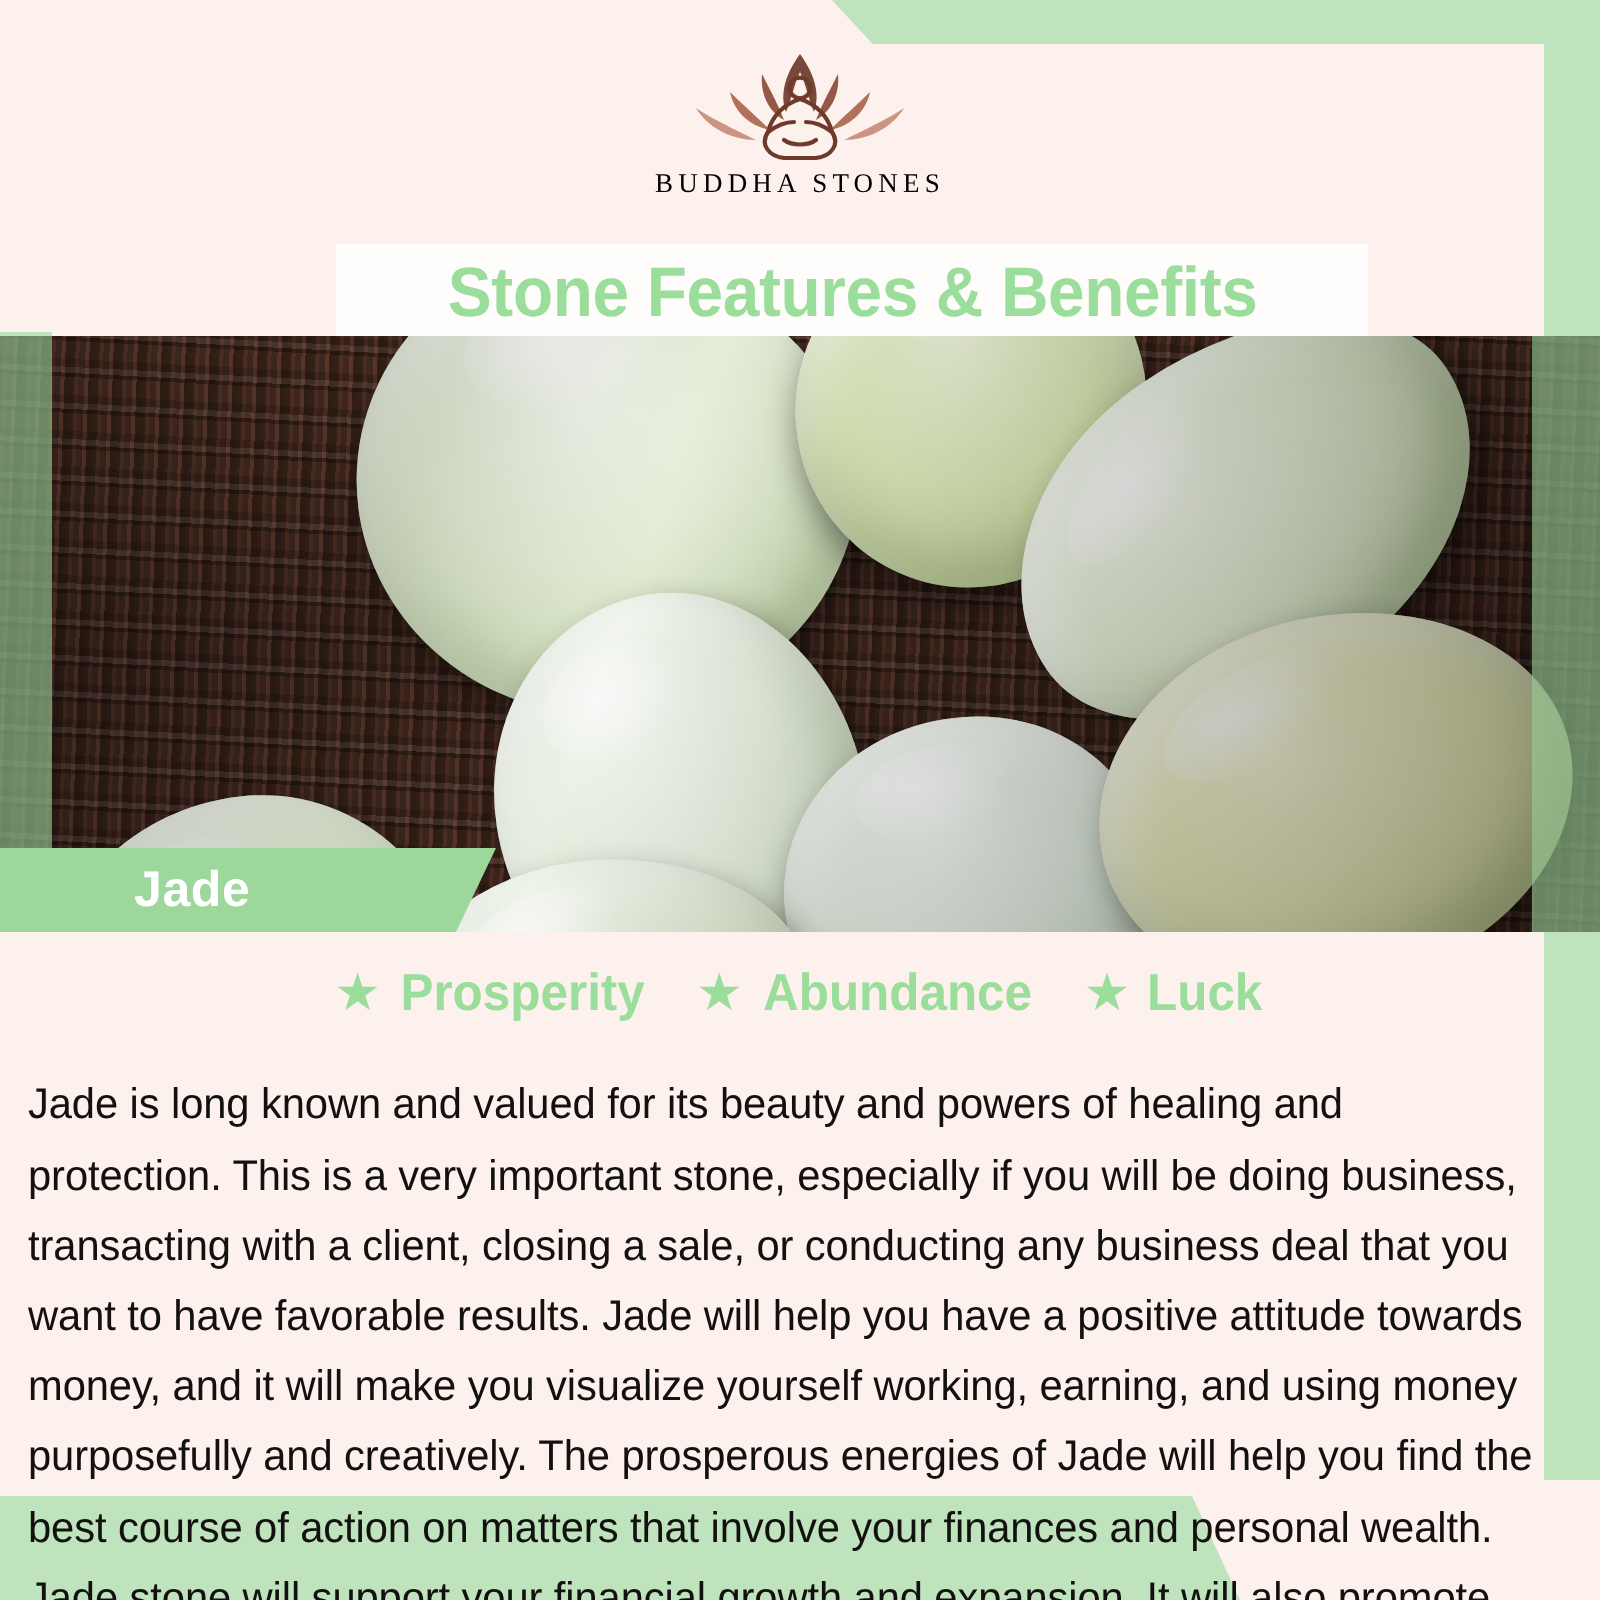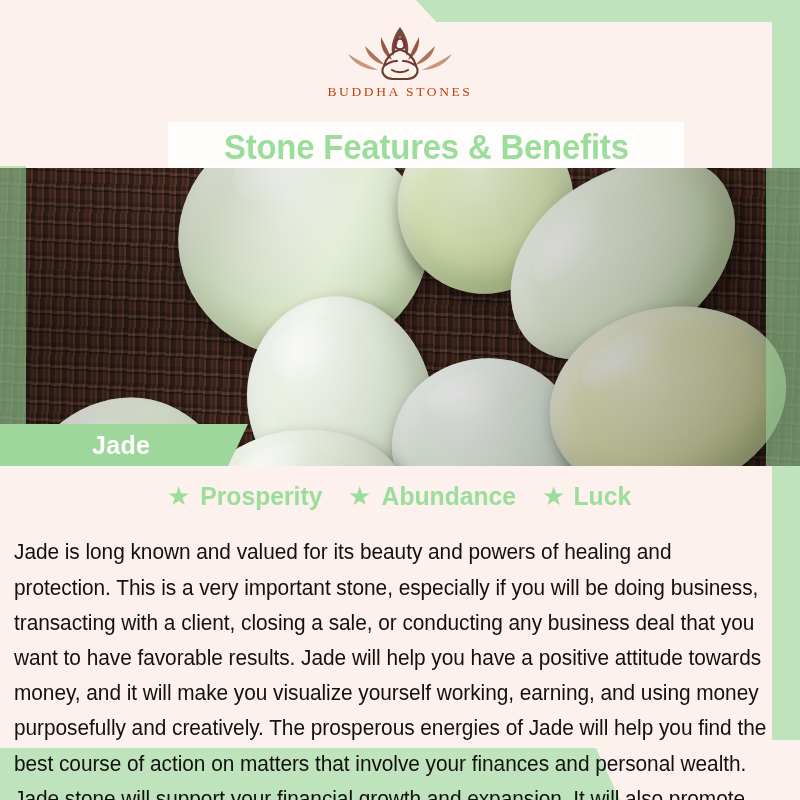--- a/index.html
+++ b/index.html
@@ -93,21 +93,21 @@
   .logo-mark {
     width: 120px;
     height: 62px;
     display: block;
   }
   .logo-wordmark {
     margin-top: 0;
     font-family: "Liberation Serif", serif;
     font-size: 13.5px;
     letter-spacing: 2.6px;
-    color: #c2410c;
+    color: #000000;
     font-weight: 400;
   }
 
   
   .title-banner {
     position: absolute;
     left: 168px;
     top: 122px;
     width: 516px;
     height: 48px;
@@ -255,21 +255,21 @@
     left: 0;
     top: 424px;
     width: 248px;
     height: 42px;
     background: #9ed79c;
     clip-path: polygon(0 0, 248px 0, 228px 42px, 0 42px);
     display: flex;
     align-items: center;
   }
   .jade-label {
-    margin-left: 92px;
+    margin-left: 67px;
     font-family: "Liberation Sans", sans-serif;
     font-weight: 700;
     font-size: 25px;
     color: #ffffff;
     letter-spacing: 0.3px;
   }
 
   
   .benefits {
     position: absolute;

